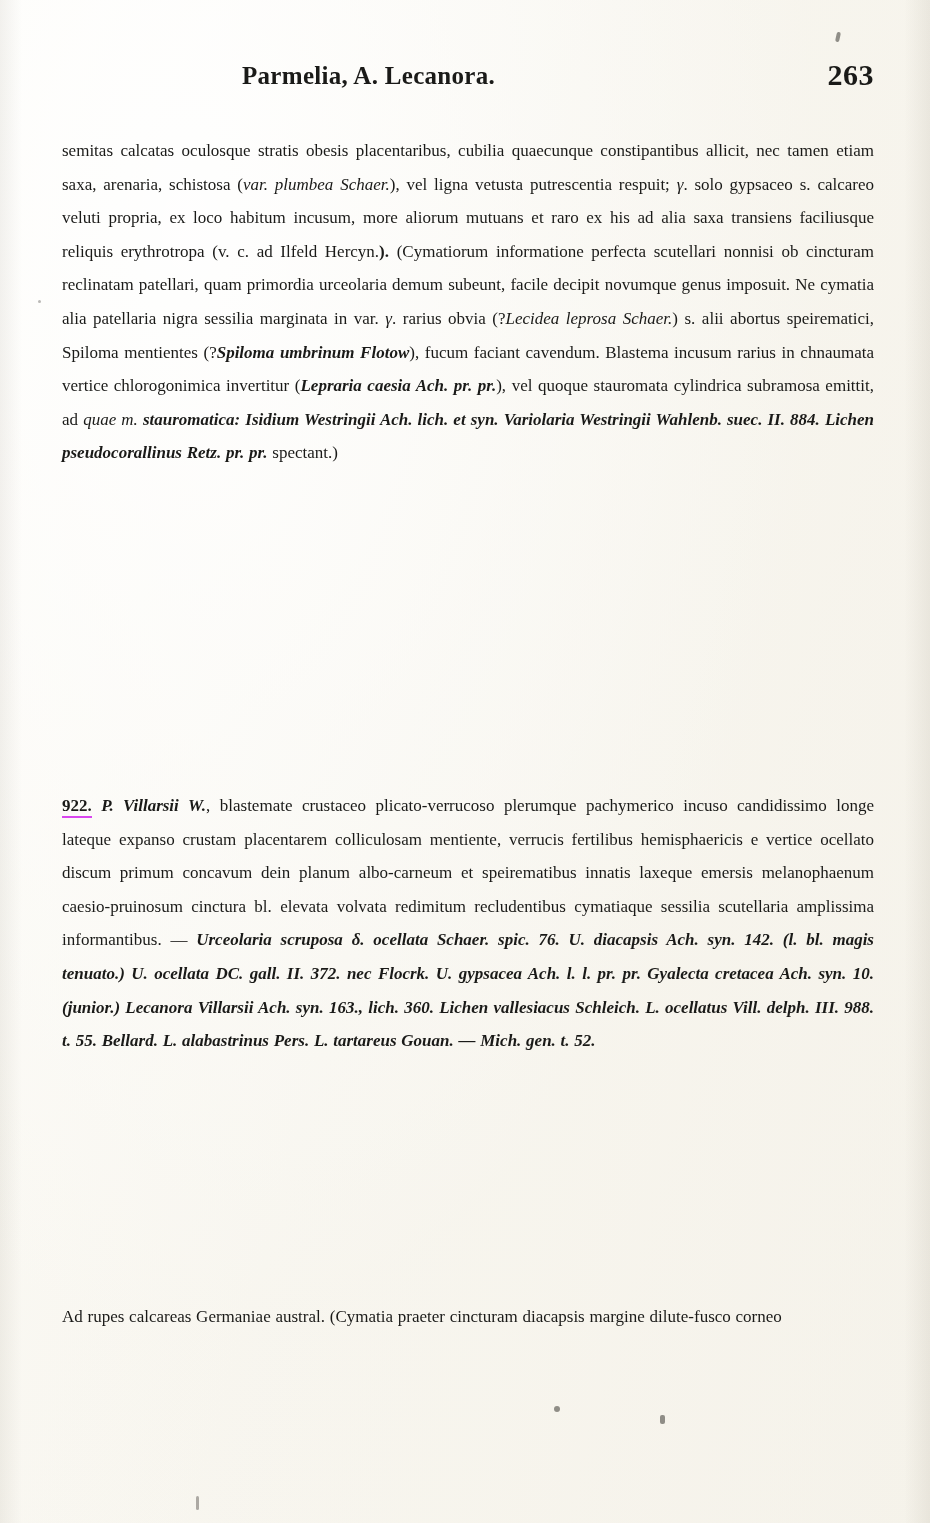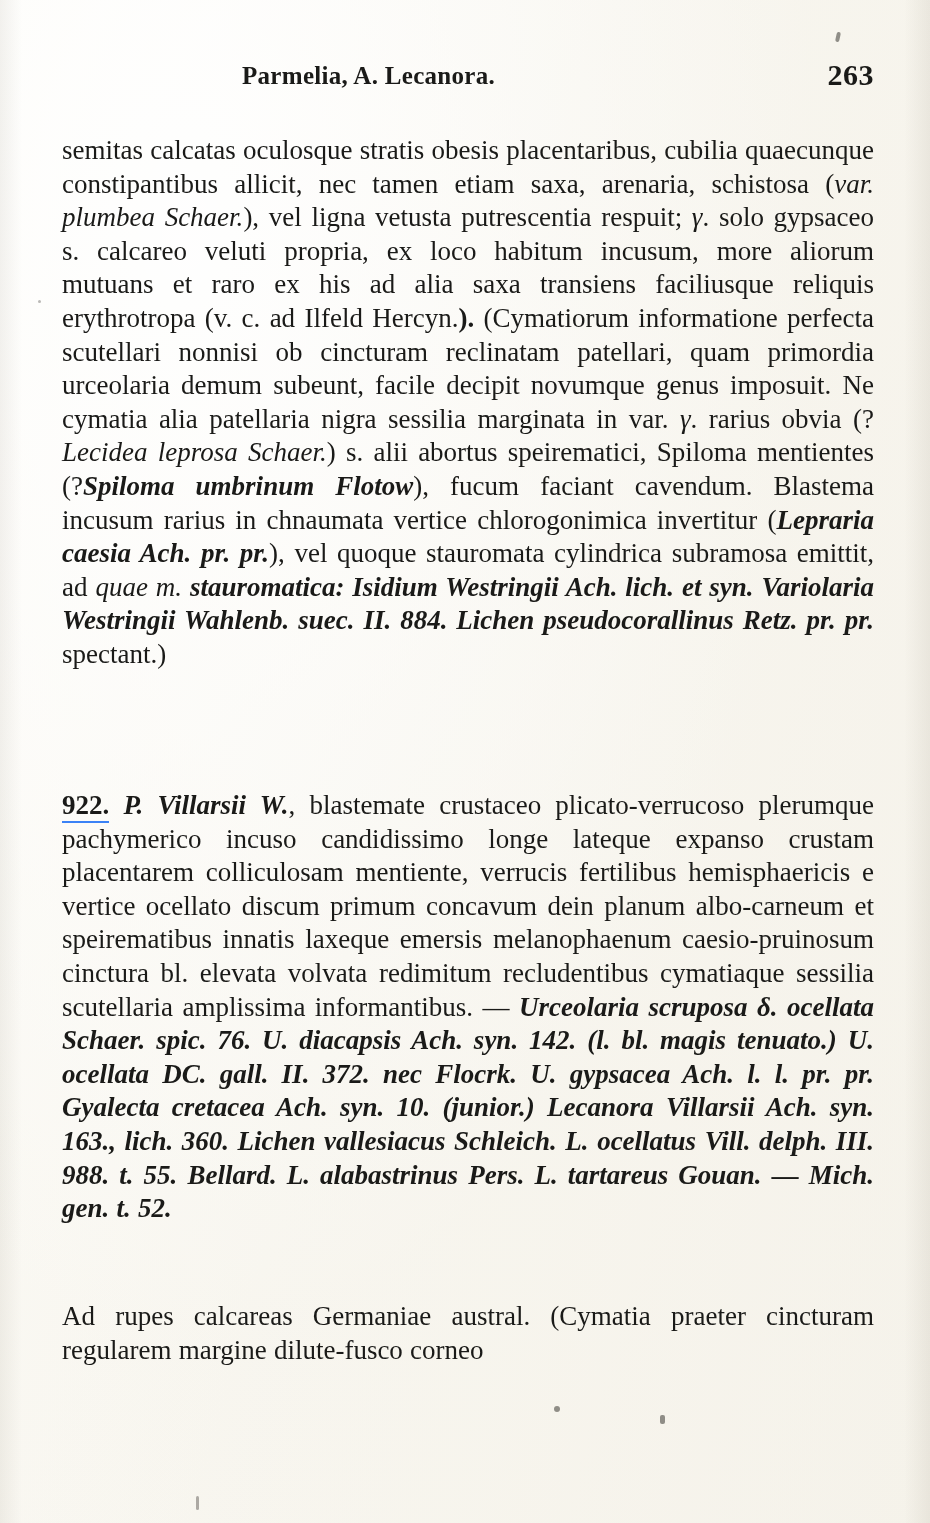--- a/index.html
+++ b/index.html
@@ -61,21 +61,21 @@
     font-size: 30px;
     font-weight: bold;
     letter-spacing: 0.5px;
   }
 
   
   .body-block {
     position: absolute;
     left: 0;
     width: 812px;
-    font-size: 27px;
+    font-size: 17px;
     line-height: 33.6px;
     text-align: justify;
     text-justify: inter-word;
     word-spacing: 0.5px;
   }
   #para-1 { top: 134px; }
   #para-2 { top: 789px; }
   #para-3 { top: 1300px; }
 
   .body-block p {
@@ -83,21 +83,21 @@
     text-indent: 0;
   }
   .indent { text-indent: 42px; }
 
   i, .i { font-style: italic; }
   b, .b { font-weight: bold; }
   .bi { font-weight: bold; font-style: italic; }
 
   .entry-num {
     font-weight: bold;
-    border-bottom: 2px solid #3b82f6;
+    border-bottom: 2px solid #d946ef;
     padding-bottom: 1px;
   }
 
   
   .speck {
     position: absolute;
     background: #3b3833;
     border-radius: 50%;
     opacity: 0.55;
   }
@@ -138,21 +138,21 @@
 
     <div class="body-block" id="para-1">
       <p>semitas calcatas oculosque stratis obesis placentaribus, cubilia quaecunque constipantibus allicit, nec tamen etiam saxa, arenaria, schistosa (<i>var. plumbea Schaer.</i>), vel ligna vetusta putrescentia respuit; <i>γ</i>. solo gypsaceo s. calcareo veluti propria, ex loco habitum incusum, more aliorum mutuans et raro ex his ad alia saxa transiens faciliusque reliquis erythrotropa (v. c. ad Ilfeld Hercyn.<b>).</b> (Cymatiorum informatione perfecta scutellari nonnisi ob cincturam reclinatam patellari, quam primordia urceolaria demum subeunt, facile decipit novumque genus imposuit. Ne cymatia alia patellaria nigra sessilia marginata in var. <i>γ</i>. rarius obvia (?<i>Lecidea leprosa Schaer.</i>) s. alii abortus speirematici, Spiloma mentientes (?<i class="bi">Spiloma umbrinum Flotow</i>), fucum faciant cavendum. Blastema incusum rarius in chnaumata vertice chlorogonimica invertitur (<span class="bi">Lepraria caesia Ach. pr. pr.</span>), vel quoque stauromata cylindrica subramosa emittit, ad <span class="i">quae m.</span> <span class="bi">stauromatica: Isidium Westringii Ach. lich. et syn. Variolaria Westringii Wahlenb. suec. II. 884. Lichen pseudocorallinus Retz. pr. pr.</span> spectant.)</p>
     </div>
 
     <div class="body-block" id="para-2">
       <p class="indent"><span class="entry-num">922.</span> <span class="bi">P. Villarsii W.</span>, blastemate crustaceo plicato-verrucoso plerumque pachymerico incuso candidissimo longe lateque expanso crustam placentarem colliculosam mentiente, verrucis fertilibus hemisphaericis e vertice ocellato discum primum concavum dein planum albo-carneum et speirematibus innatis laxeque emersis melanophaenum caesio-pruinosum cinctura bl. elevata volvata redimitum recludentibus cymatiaque sessilia scutellaria amplissima informantibus. — <span class="bi">Urceolaria scruposa δ. ocellata Schaer. spic. 76. U. diacapsis Ach. syn. 142. (l. bl. magis tenuato.) U. ocellata DC. gall. II. 372. nec Flocrk. U. gypsacea Ach. l. l. pr. pr. Gyalecta cretacea Ach. syn. 10. (junior.) Lecanora Villarsii Ach. syn. 163., lich. 360. Lichen vallesiacus Schleich. L. ocellatus Vill. delph. III. 988. t. 55. Bellard. L. alabastrinus Pers. L. tartareus Gouan. — Mich. gen. t. 52.</span></p>
     </div>
 
     <div class="body-block" id="para-3">
-      <p class="indent">Ad rupes calcareas Germaniae austral. (Cymatia praeter cincturam regularem margine dilute-fusco corneo</p>
+      <p class="indent">Ad rupes calcareas Germaniae austral. (Cymatia praeter cincturam diacapsis margine dilute-fusco corneo</p>
     </div>
 
   </div>
 
   <div class="speck s1"></div>
   <div class="speck s2"></div>
   <div class="speck s3"></div>
   <div class="speck s4"></div>
   <div class="speck s5"></div>
 </div>

